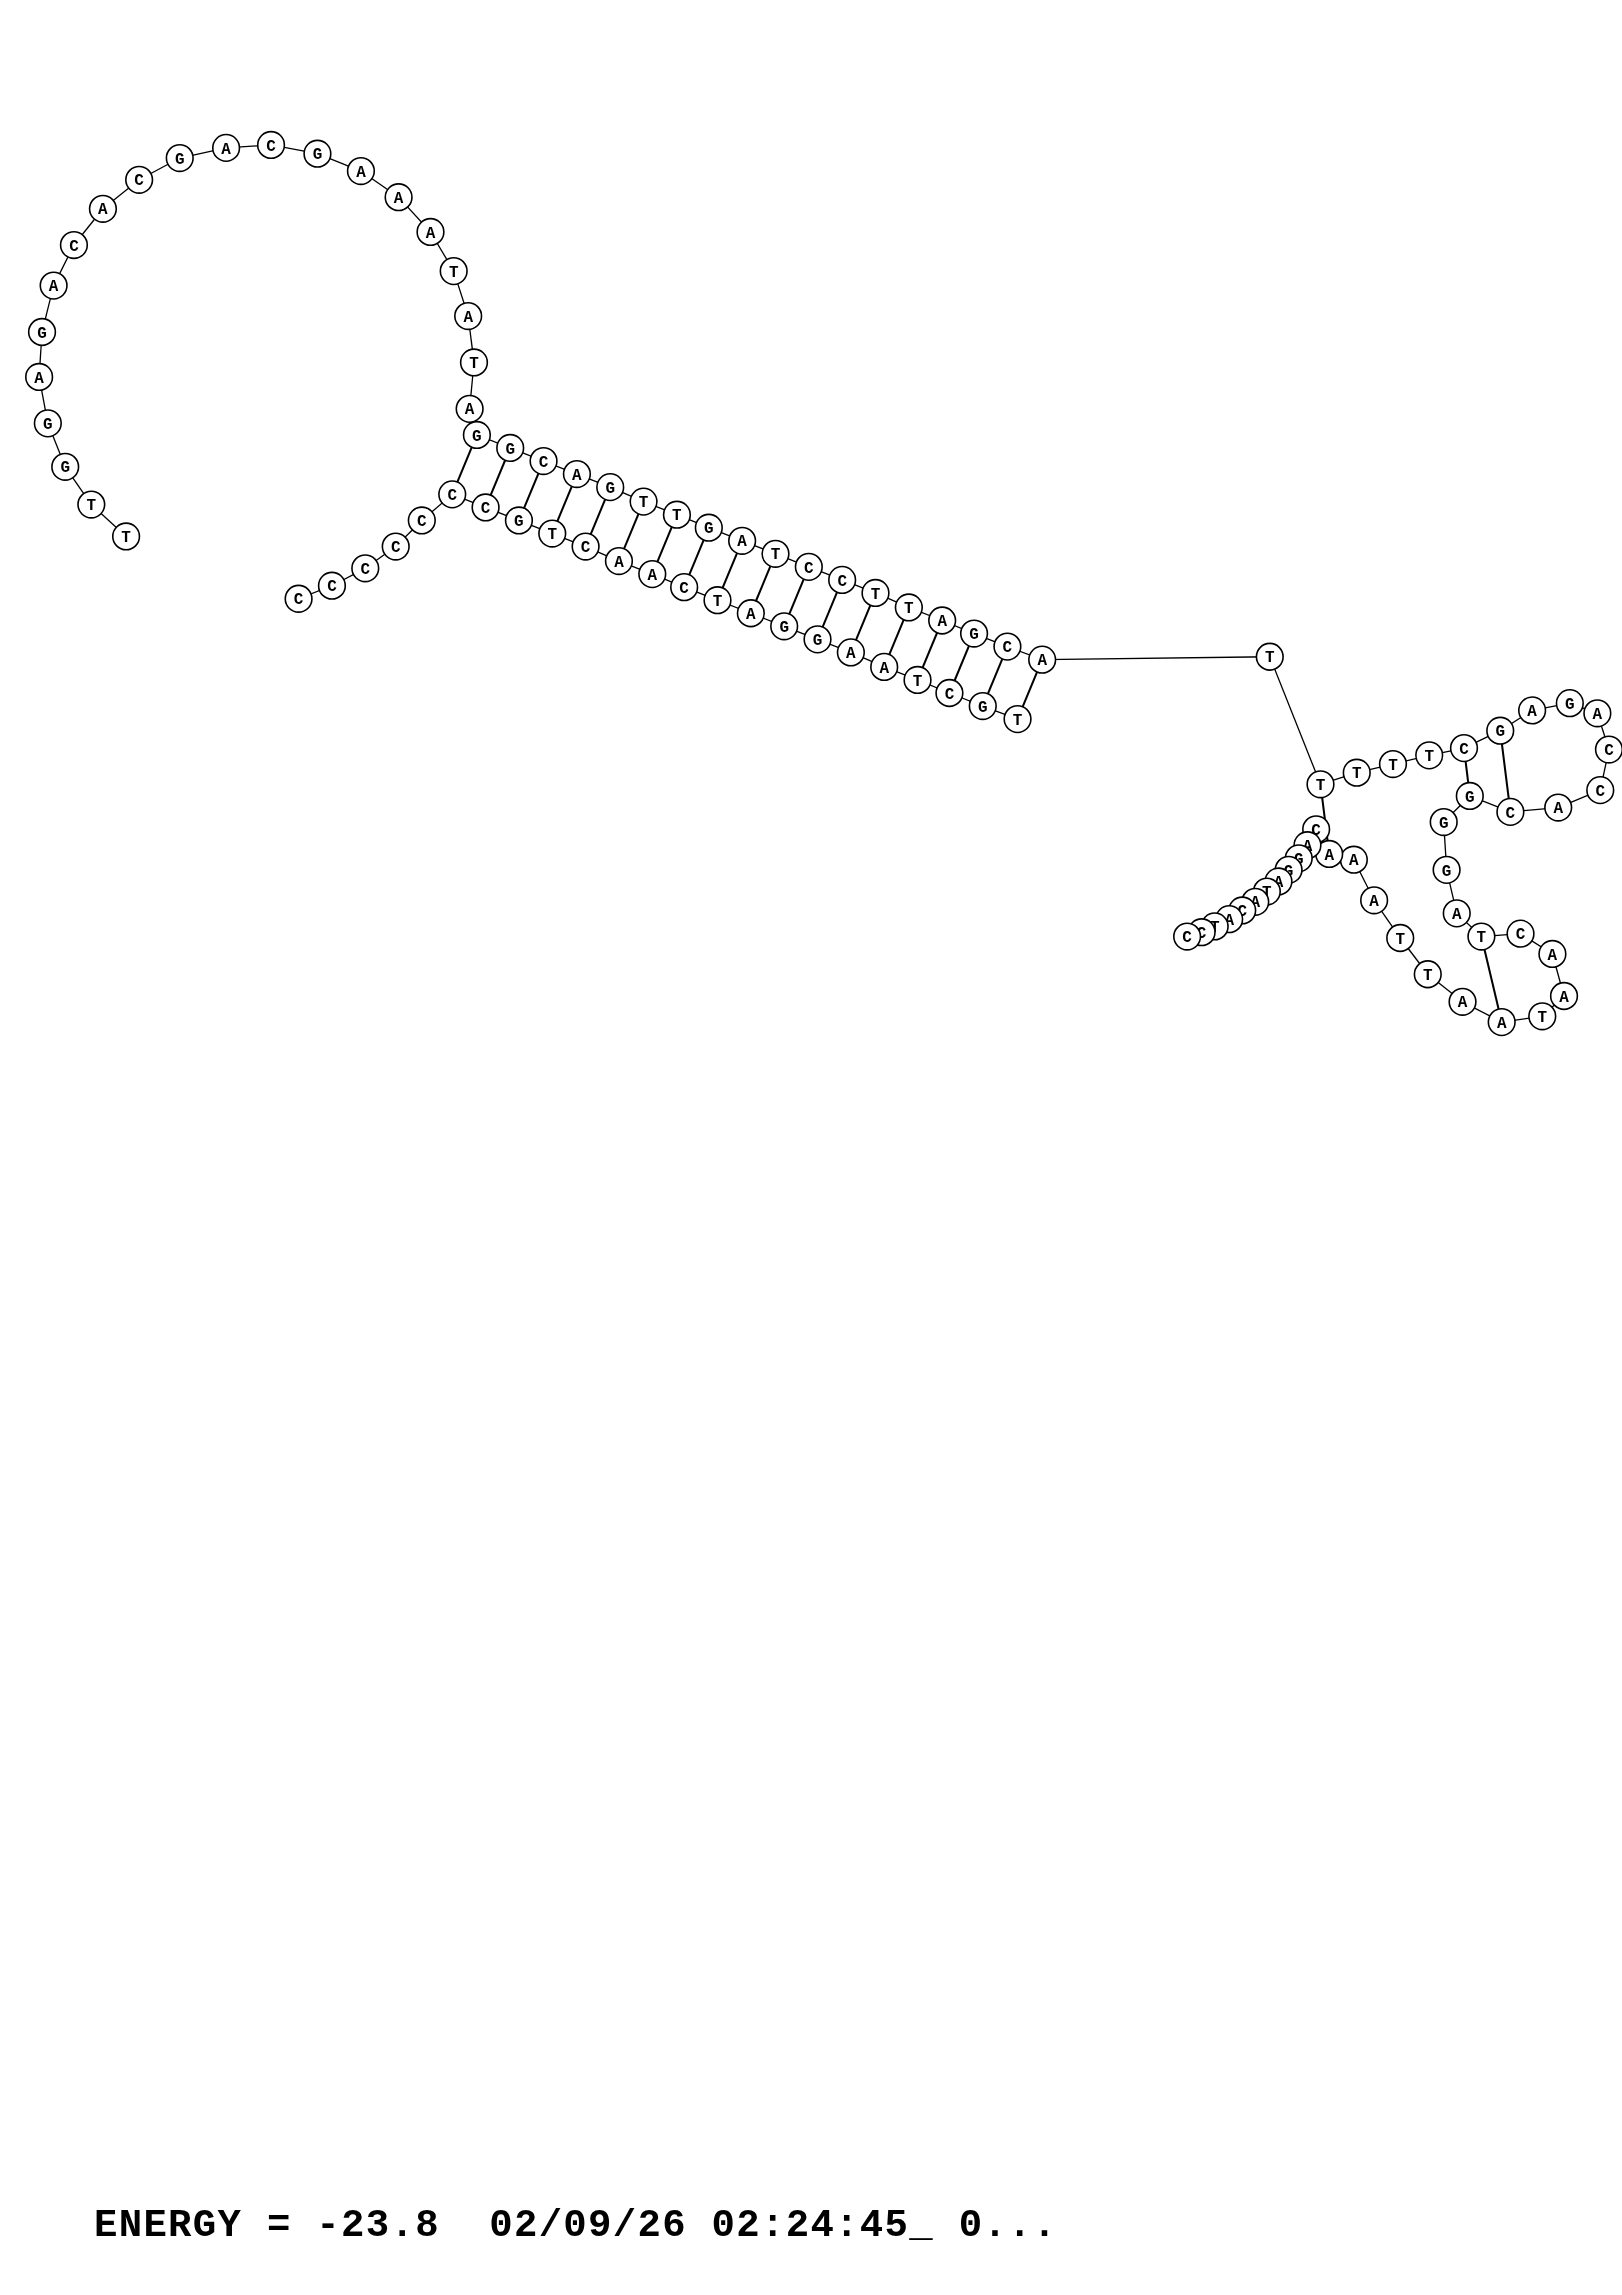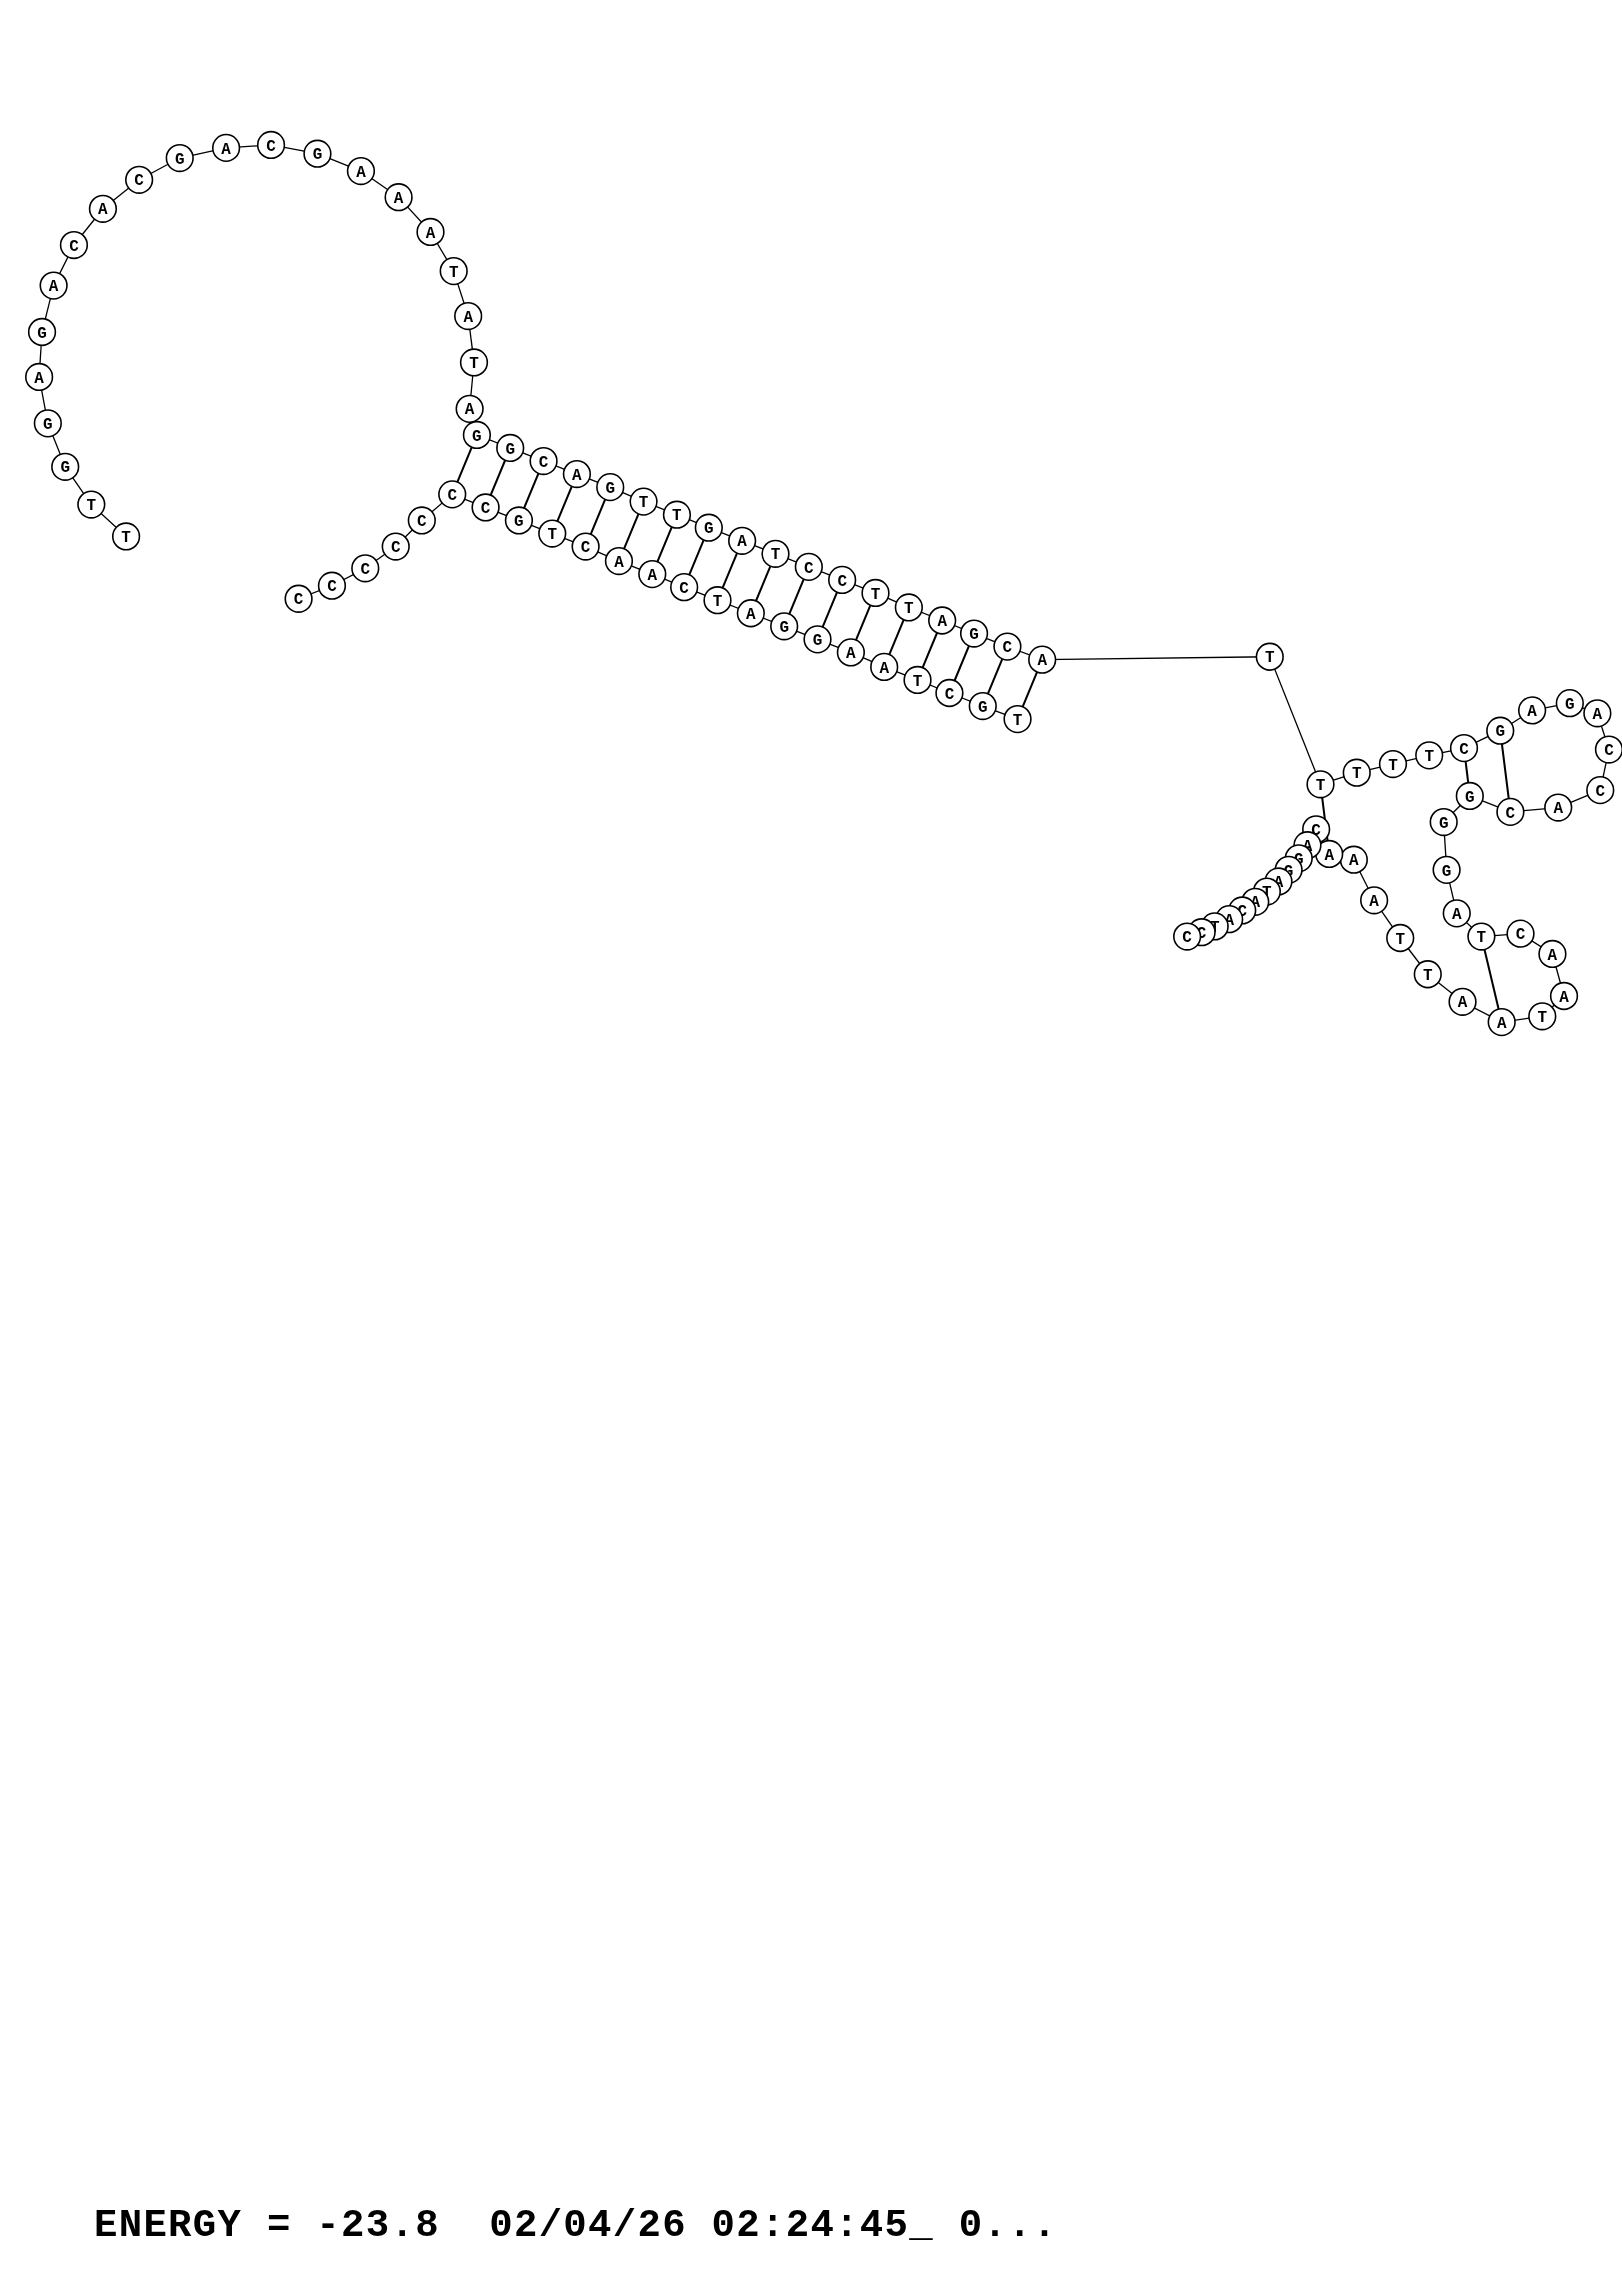--- a/index.html
+++ b/index.html
@@ -365,15 +365,15 @@
       <text x="610" y="460" dy="3.9" class="ntlabel">A</text>
       <circle cx="633" cy="469" r="9.2" class="nt"></circle>
       <text x="633" y="469" dy="3.9" class="ntlabel">T</text>
       <circle cx="655" cy="478" r="9.2" class="nt"></circle>
       <text x="655" y="478" dy="3.9" class="ntlabel">C</text>
       <circle cx="678" cy="487" r="9.2" class="nt"></circle>
       <text x="678" y="487" dy="3.9" class="ntlabel">G</text>
       <circle cx="702" cy="496" r="9.2" class="nt"></circle>
       <text x="702" y="496" dy="3.9" class="ntlabel">T</text>
     </svg>
-  <div class="footer">ENERGY = -23.8  02/04/26 02:24:45_ 0...</div>
+  <div class="footer">ENERGY = -23.8  02/09/26 02:24:45_ 0...</div>
 </div>
 
 
 </body></html>

